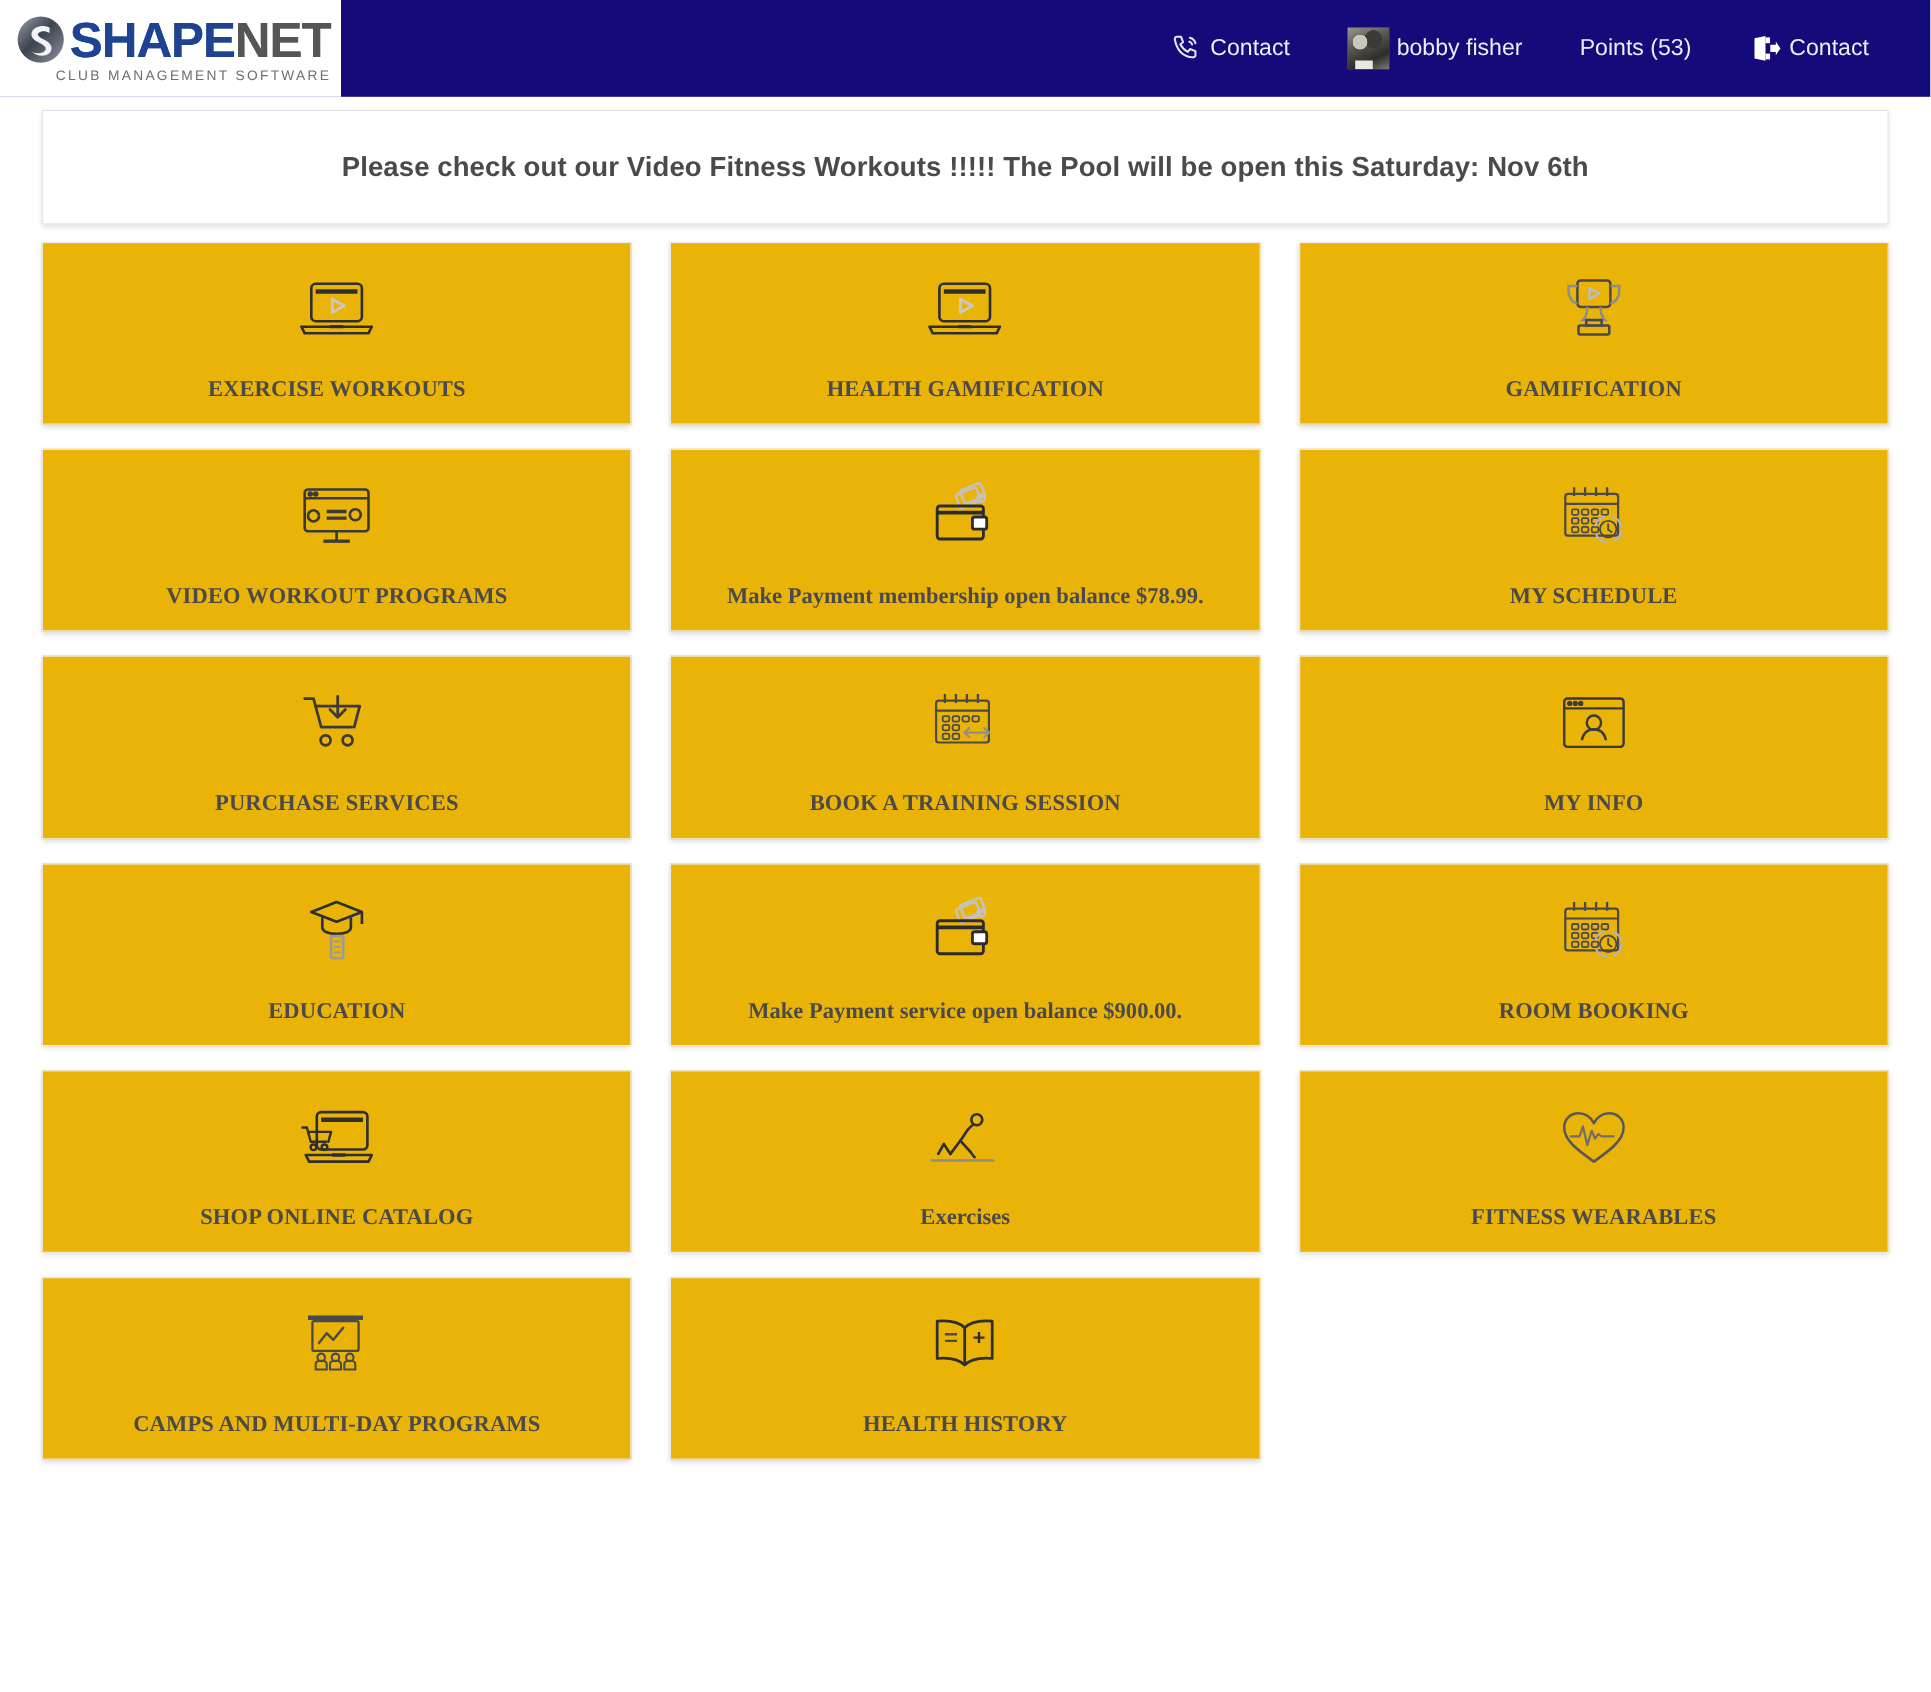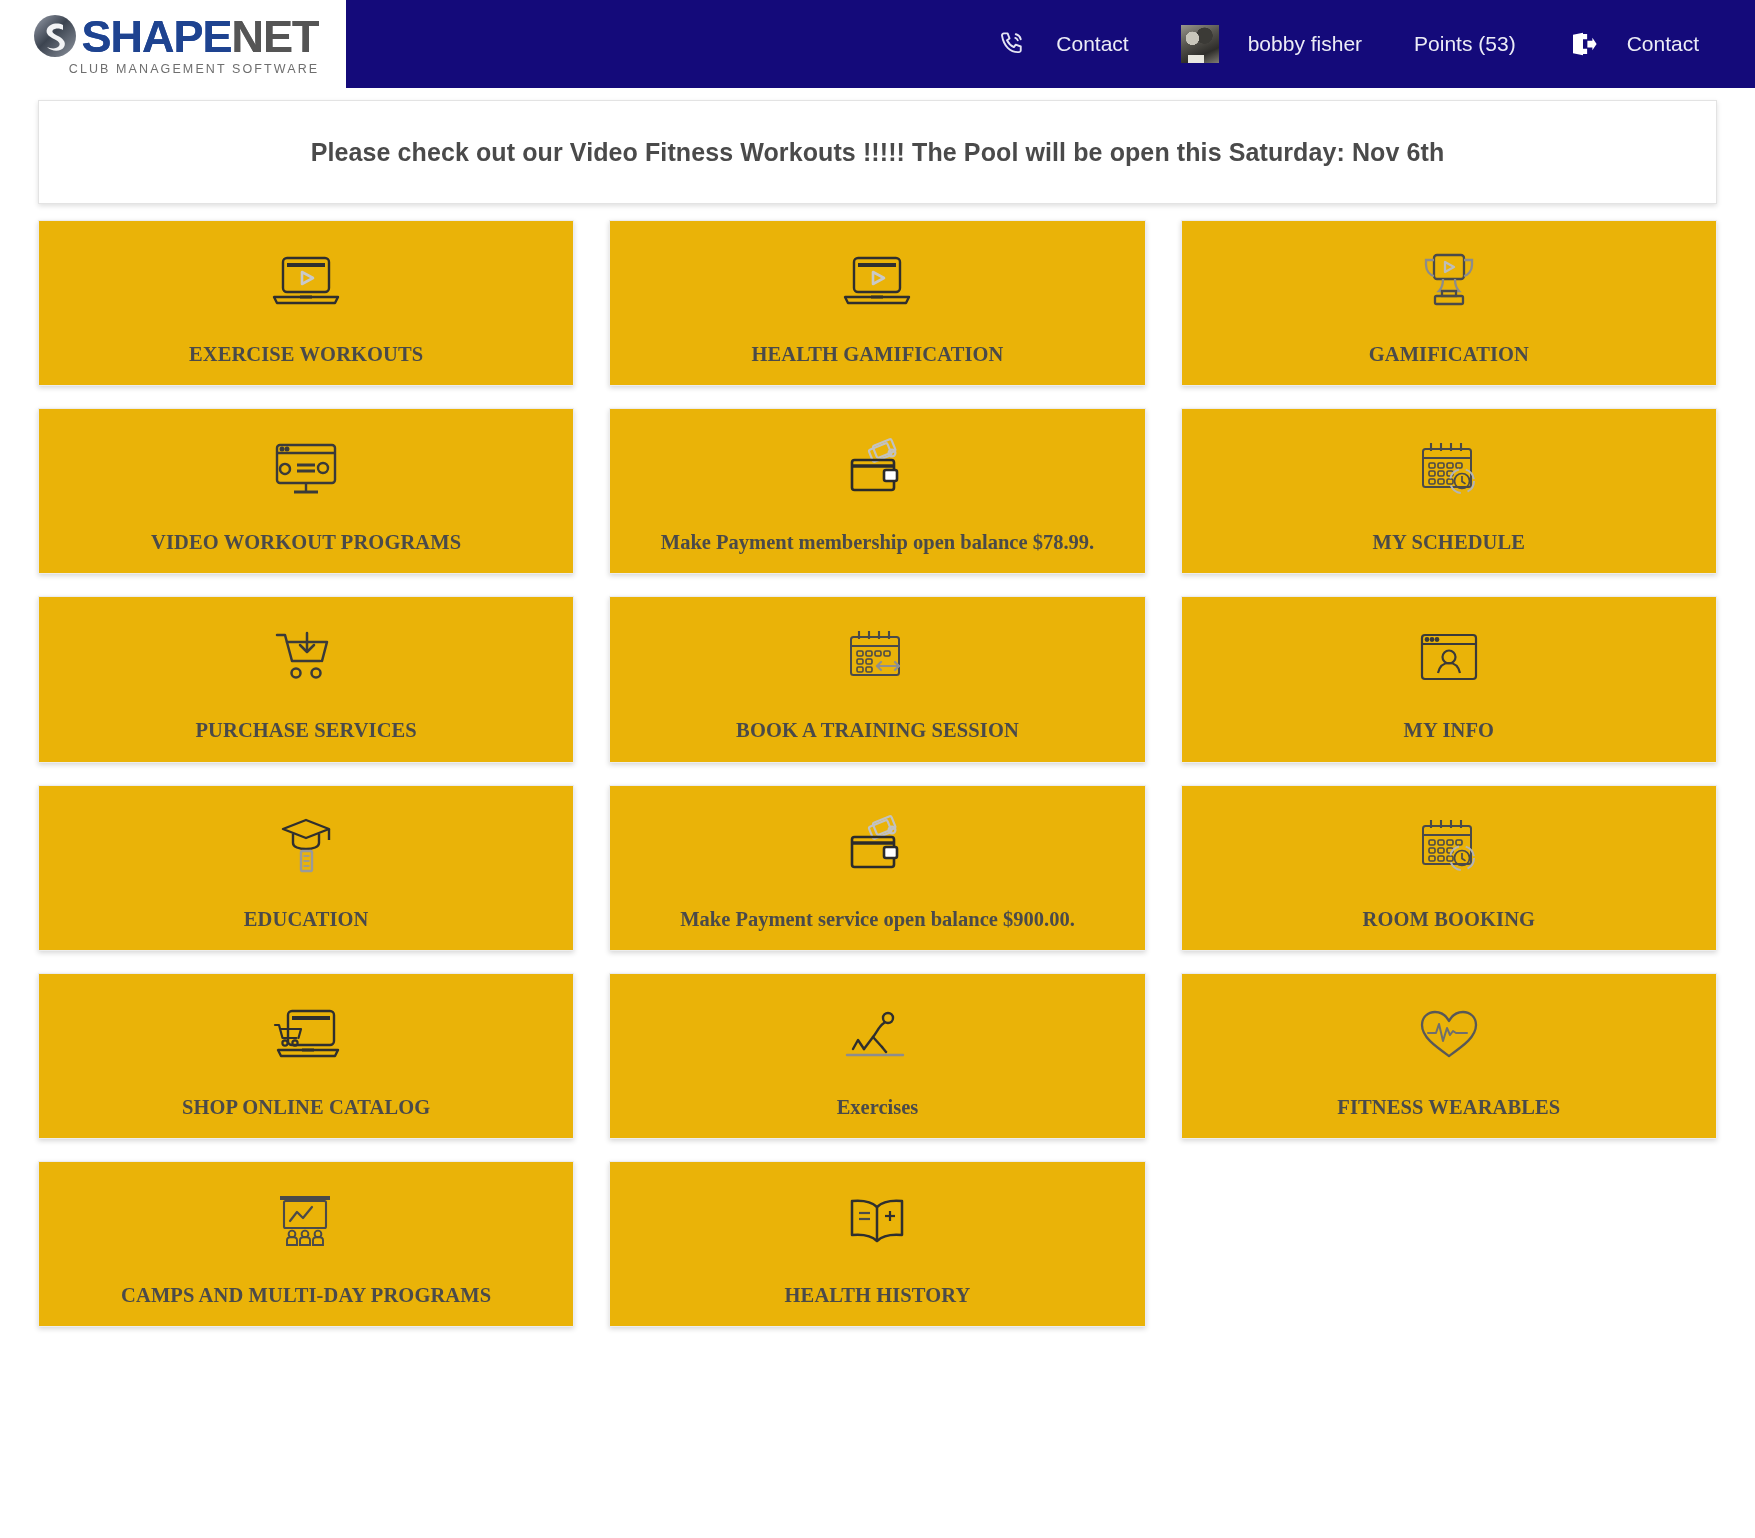--- a/index.html
+++ b/index.html
@@ -17,21 +17,21 @@
 
   
   .header {
     height: 88px;
     background: #140a7a;
     display: flex;
     align-items: center;
     position: relative;
   }
   .logo-box {
-    width: 346px;
+    width: 310px;
     height: 88px;
     background: #ffffff;
     display: flex;
     flex-direction: column;
     align-items: center;
     justify-content: center;
     padding-left: 6px;
     position: relative;
     overflow: hidden;
   }
@@ -80,21 +80,21 @@
     margin-left: auto;
     display: flex;
     align-items: center;
     gap: 0px;
     padding-right: 30px;
     color: #e8e8f4;
   }
   .nav-item {
     display: flex;
     align-items: center;
-    gap: 29px;
+    gap: 7px;
     font-size: 21px;
     color: #ececf6;
     padding: 0 26px;
     cursor: pointer;
     white-space: nowrap;
   }
   .nav-icon { display: block; flex: none; }
   .avatar {
     width: 38px;
     height: 38px;

